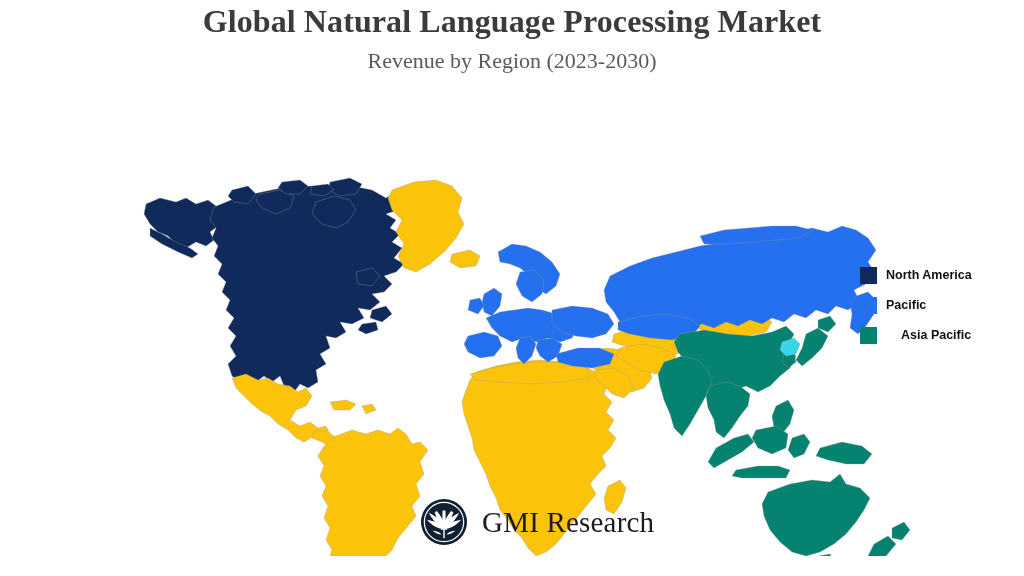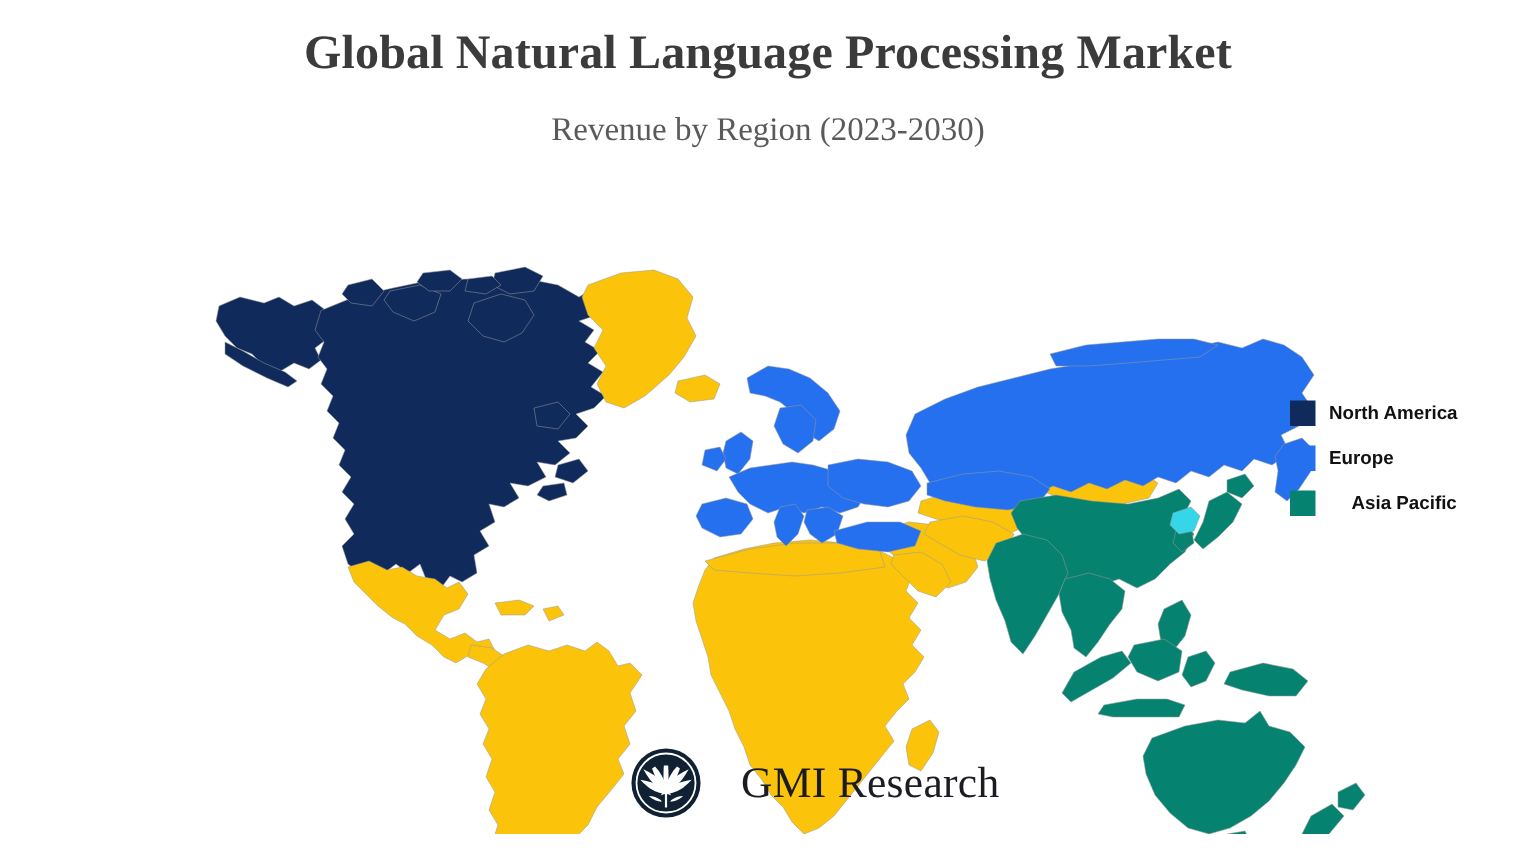--- a/index.html
+++ b/index.html
@@ -14,38 +14,38 @@
     overflow: hidden;
     font-family: "Liberation Sans", sans-serif;
   }
 
   
   #header {
     position: absolute;
     top: 0; left: 0;
     width: 1024px;
     text-align: center;
-    padding-top: 16px;
+    padding-top: 3px;
   }
   #chart-title {
     font-family: "Liberation Serif", serif;
     font-weight: bold;
     font-size: 32px;
     color: #3b3b3b;
     letter-spacing: 0.1px;
     line-height: 1.15;
     margin: 0;
   }
   #chart-subtitle {
     font-family: "Liberation Serif", serif;
     font-weight: normal;
     font-size: 22px;
     color: #5a5a5a;
     line-height: 1.2;
-    margin: 20px 0 0 0;
+    margin: 8px 0 0 0;
     text-align: center;
   }
 
   
   #map-wrap {
     position: absolute;
     top: 86px;
     left: 0;
     width: 1024px;
     height: 470px;
@@ -91,21 +91,21 @@
     left: 420px;
     top: 498px;
     display: flex;
     align-items: center;
   }
   #logo-mark { width: 48px; height: 48px; flex: 0 0 48px; }
   #logo-text {
     font-family: "Liberation Serif", serif;
     font-size: 29px;
     color: #1b1b22;
-    margin-left: 26px;
+    margin-left: 14px;
     letter-spacing: 0.2px;
     white-space: nowrap;
   }
 </style>
 </head>
 <body>
 
 <div id="header">
   <div id="chart-title">Global Natural Language Processing Market</div>
   <div id="chart-subtitle">Revenue by Region (2023-2030)</div>
@@ -216,21 +216,21 @@
 
 <div id="legend">
 
   <div class="legend-row">
     <span class="legend-swatch" style="background:#102a5c;"></span>
     <span class="legend-label">North America</span>
   </div>
 
   <div class="legend-row">
     <span class="legend-swatch" style="background:#2470ee;"></span>
-    <span class="legend-label">Europe</span>
+    <span class="legend-label">Pacific</span>
   </div>
 
   <div class="legend-row indent">
     <span class="legend-swatch" style="background:#058370;"></span>
     <span class="legend-label">Asia Pacific</span>
   </div>
 
 
 </div>
 

